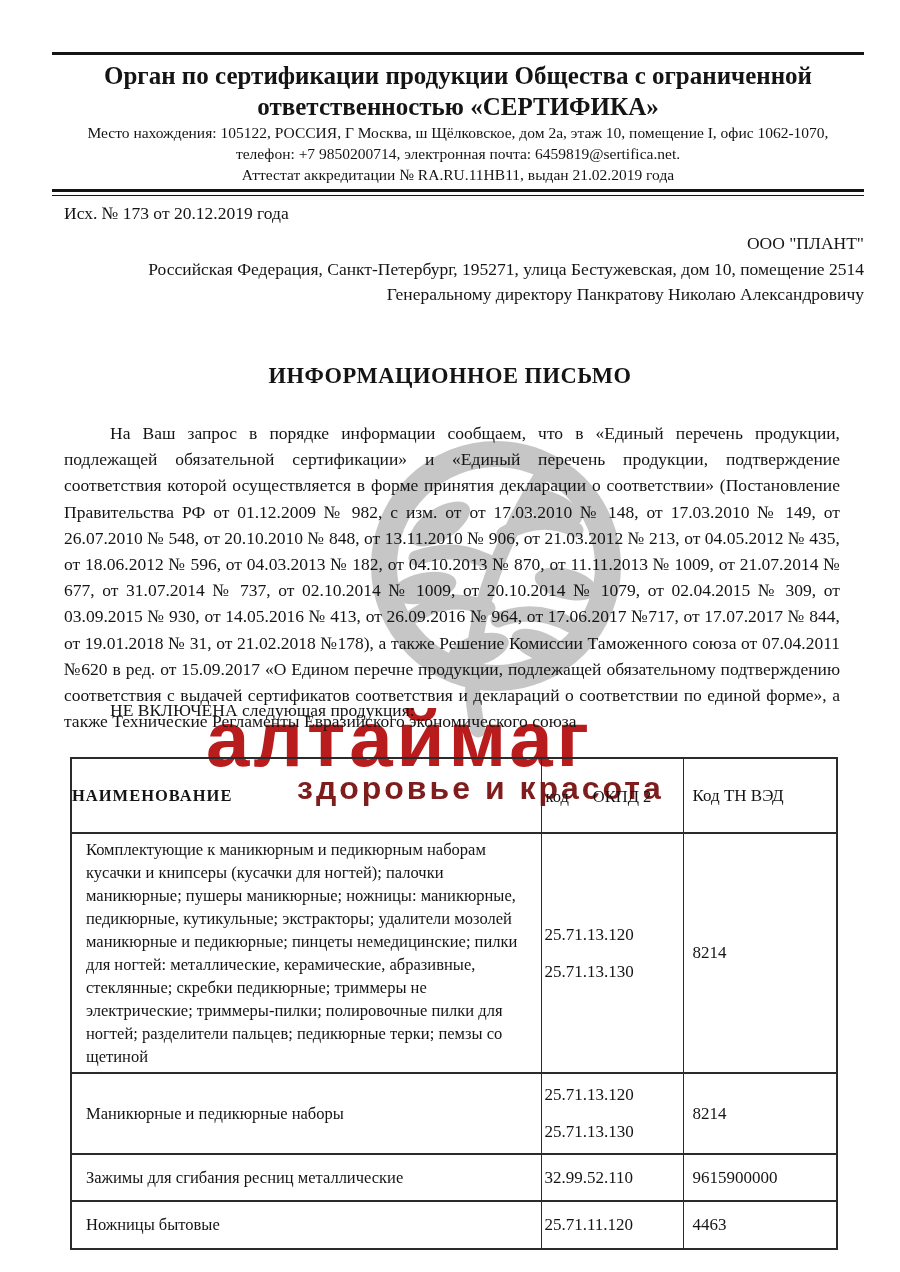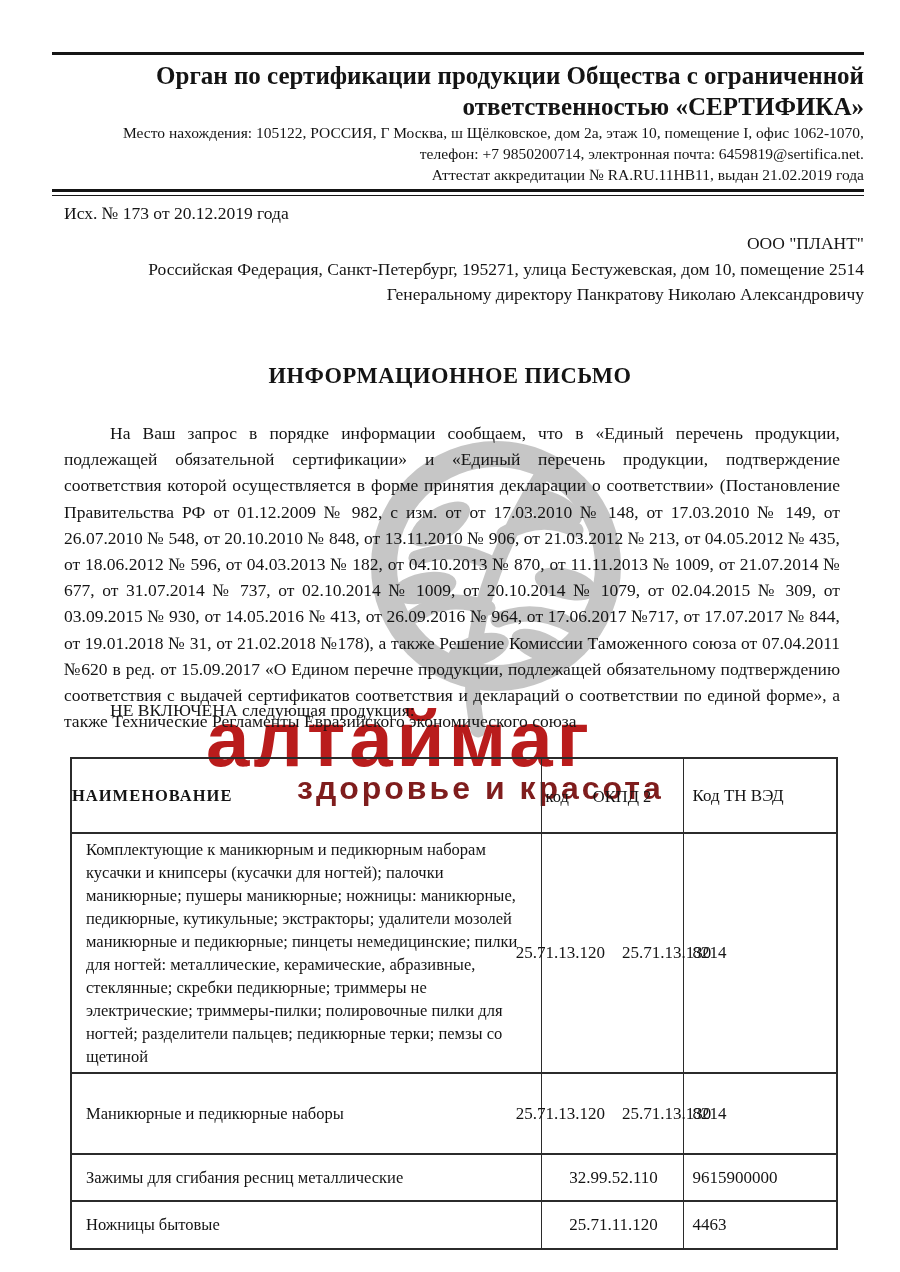--- a/index.html
+++ b/index.html
@@ -20,21 +20,21 @@
     position:absolute; left:297px; top:770px;
     font-family:"Liberation Sans", sans-serif; font-weight:bold;
     font-size:32px; letter-spacing:3px; color:#7f1d1d; white-space:nowrap;
   }
 
   
   .content { position:absolute; inset:0; z-index:1; }
 
   .letterhead {
     position:absolute; left:52px; right:36px; top:52px;
-    border-top:3px solid #151515; text-align:right;
+    border-top:3px solid #151515; text-align:center;
   }
   .org-name { margin-top:5px; font-size:25px; font-weight:bold; line-height:31px; }
   .lh-line  { font-size:15.5px; line-height:21px; }
   .lh-divider { margin-top:4px; height:3px; border-top:3px solid #151515; border-bottom:1px solid #151515; }
 
   .outgoing { position:absolute; left:64px; top:203px; font-size:17.5px; }
 
   .recipient {
     position:absolute; right:36px; left:64px; top:231px;
     text-align:right; font-size:17.5px; line-height:25.5px;
@@ -68,21 +68,21 @@
   }
   .prod-table tr + tr td { border-top-width:2px; }
   .prod-table { border:2px solid #2b2b2b; }
 
   td.name-cell { text-align:left; padding:4px 14px; }
   td.name-cell.tall { line-height:23px; }
   .hdr-name { font-weight:bold; letter-spacing:1px; text-align:left; }
   .hdr-okpd { vertical-align:top; }
   .hdr-okpd .inner { display:flex; gap:24px; padding:2px 0 0 4px; }
   .okpd-cell .inner {
-    display:flex; justify-content:center; gap:17px; padding-left:3px; font-size:17px;
+    display:flex; flex-direction:column; justify-content:center; gap:17px; padding-left:3px; font-size:17px;
   }
   .okpd-cell .code:empty { display:none; }
   td.tnved-cell { padding-left:9px; font-size:17px; }
 
   .h-header { height:73px; }
   .h-row1   { height:205px; }
   .h-row2   { height:71px; }
   .h-row3   { height:37px; }
   .h-row4   { height:38px; }
 </style>

